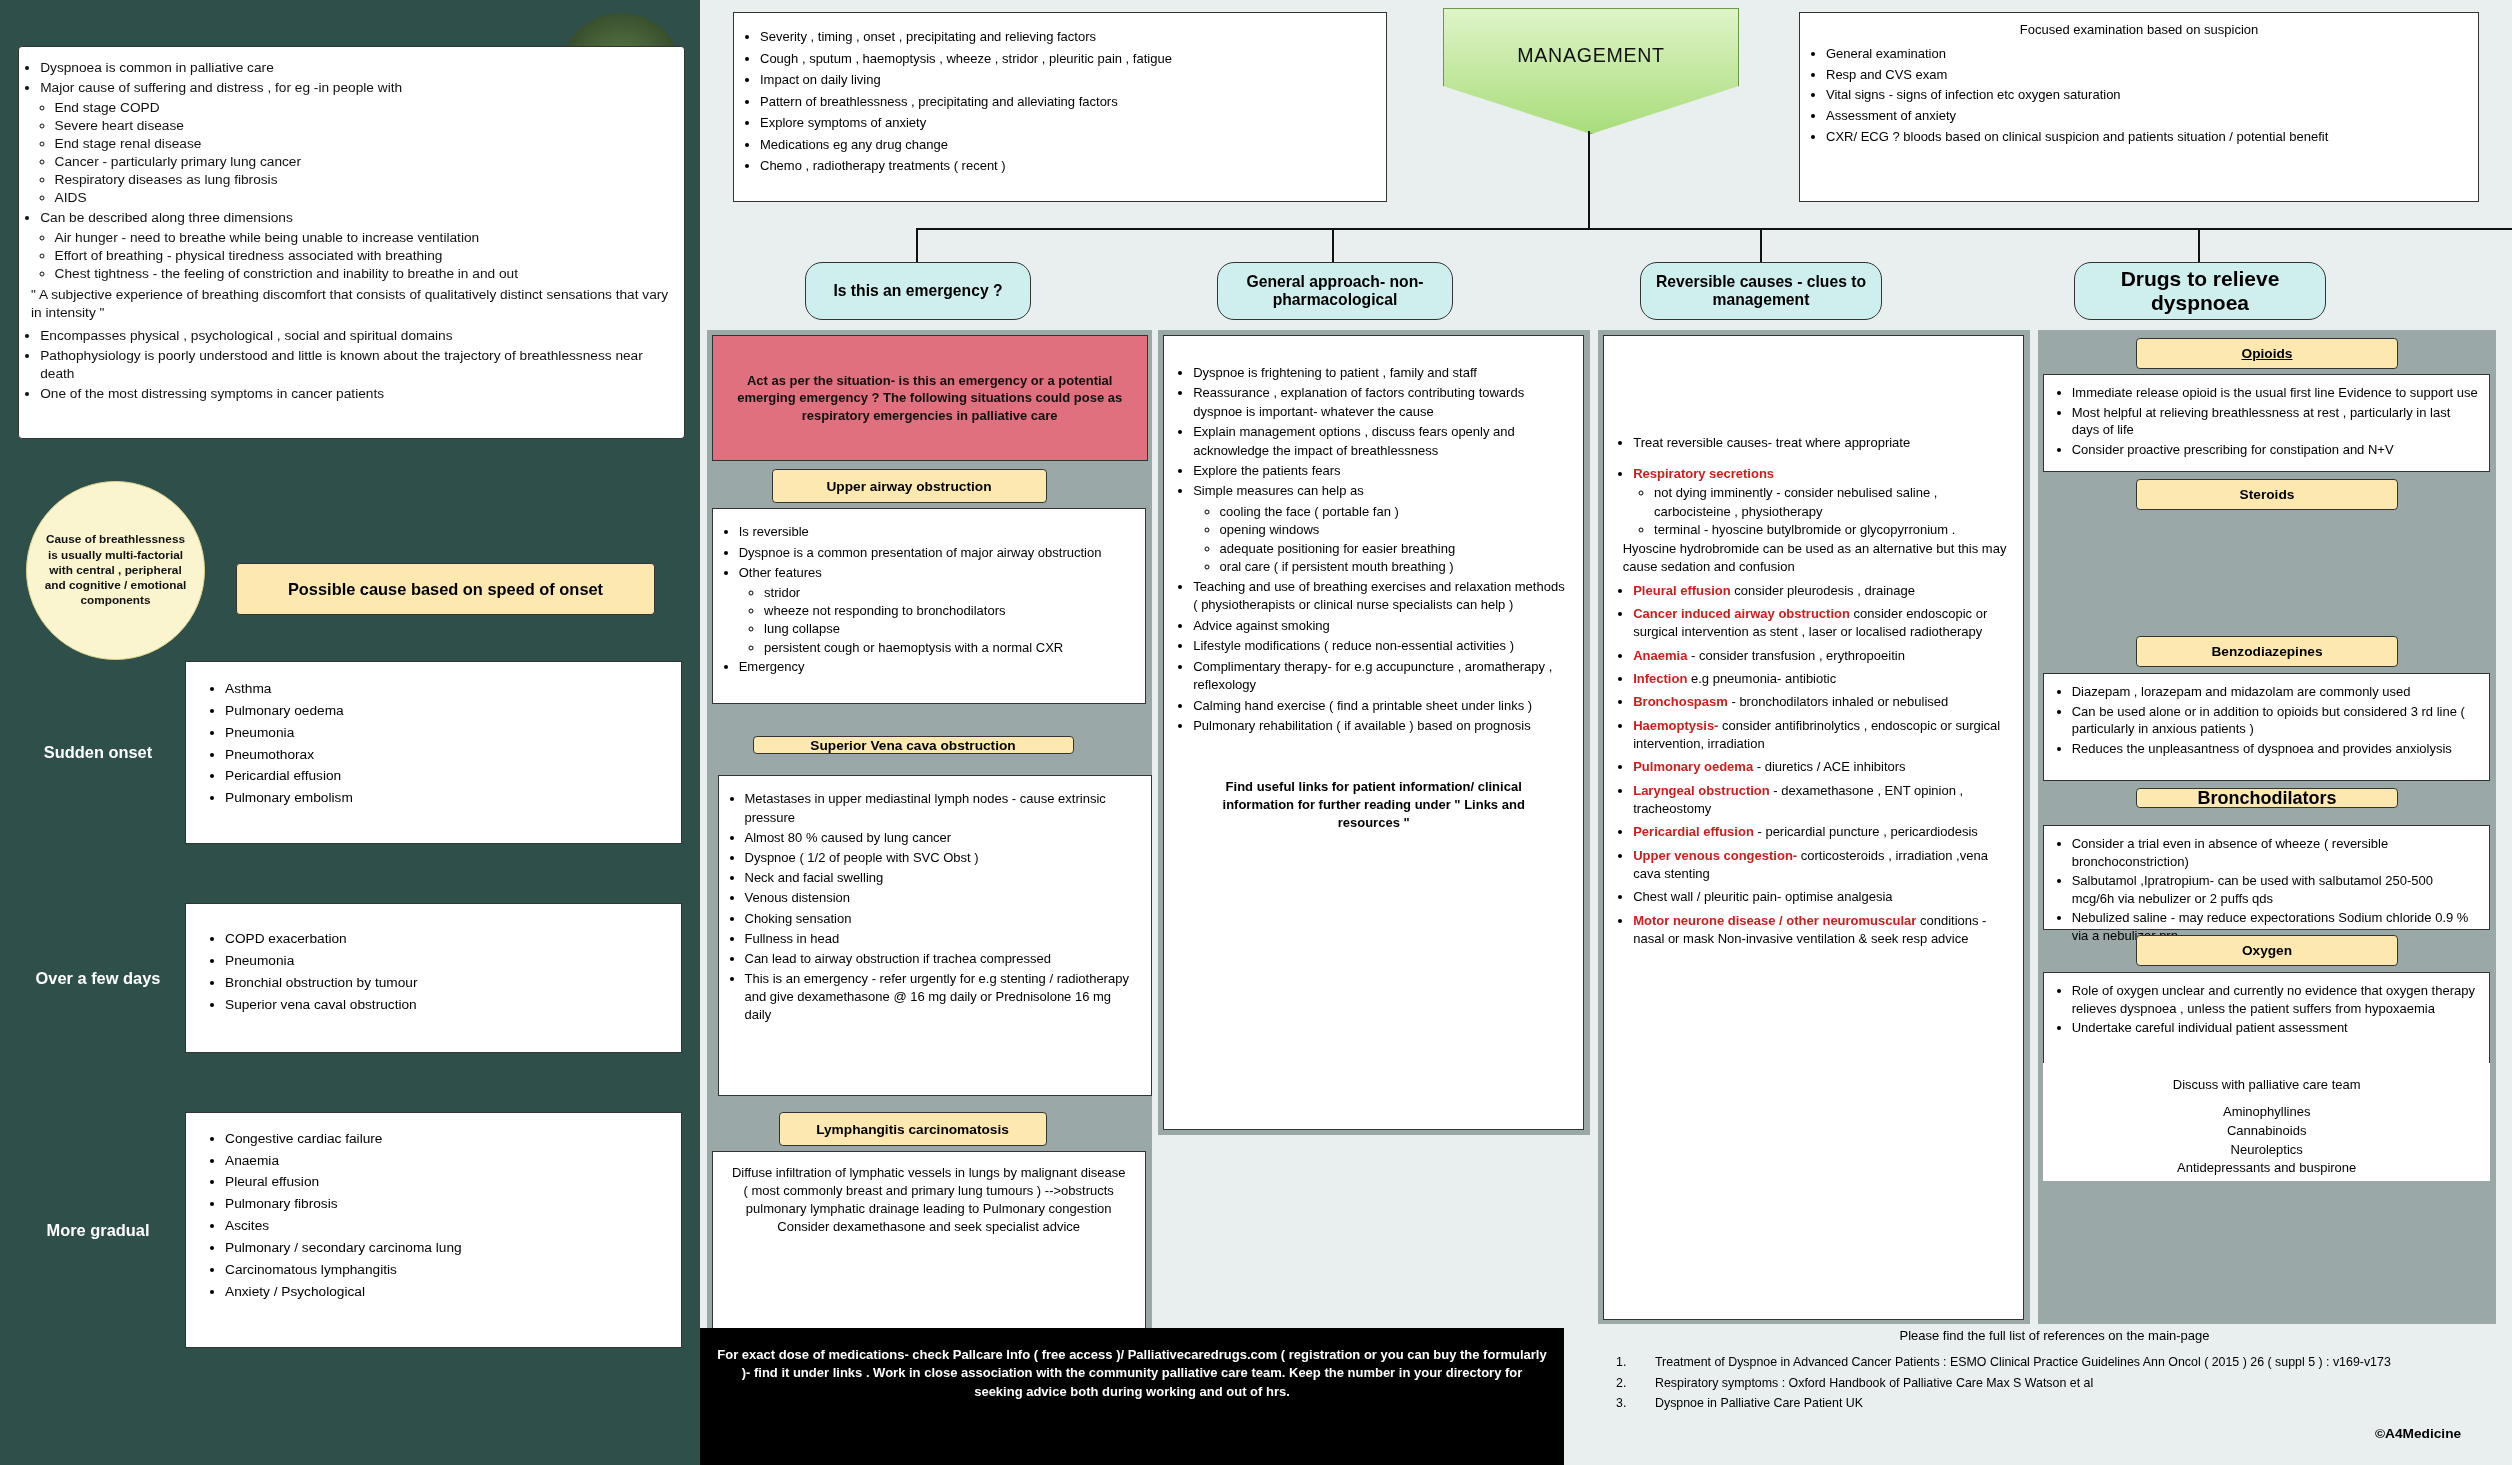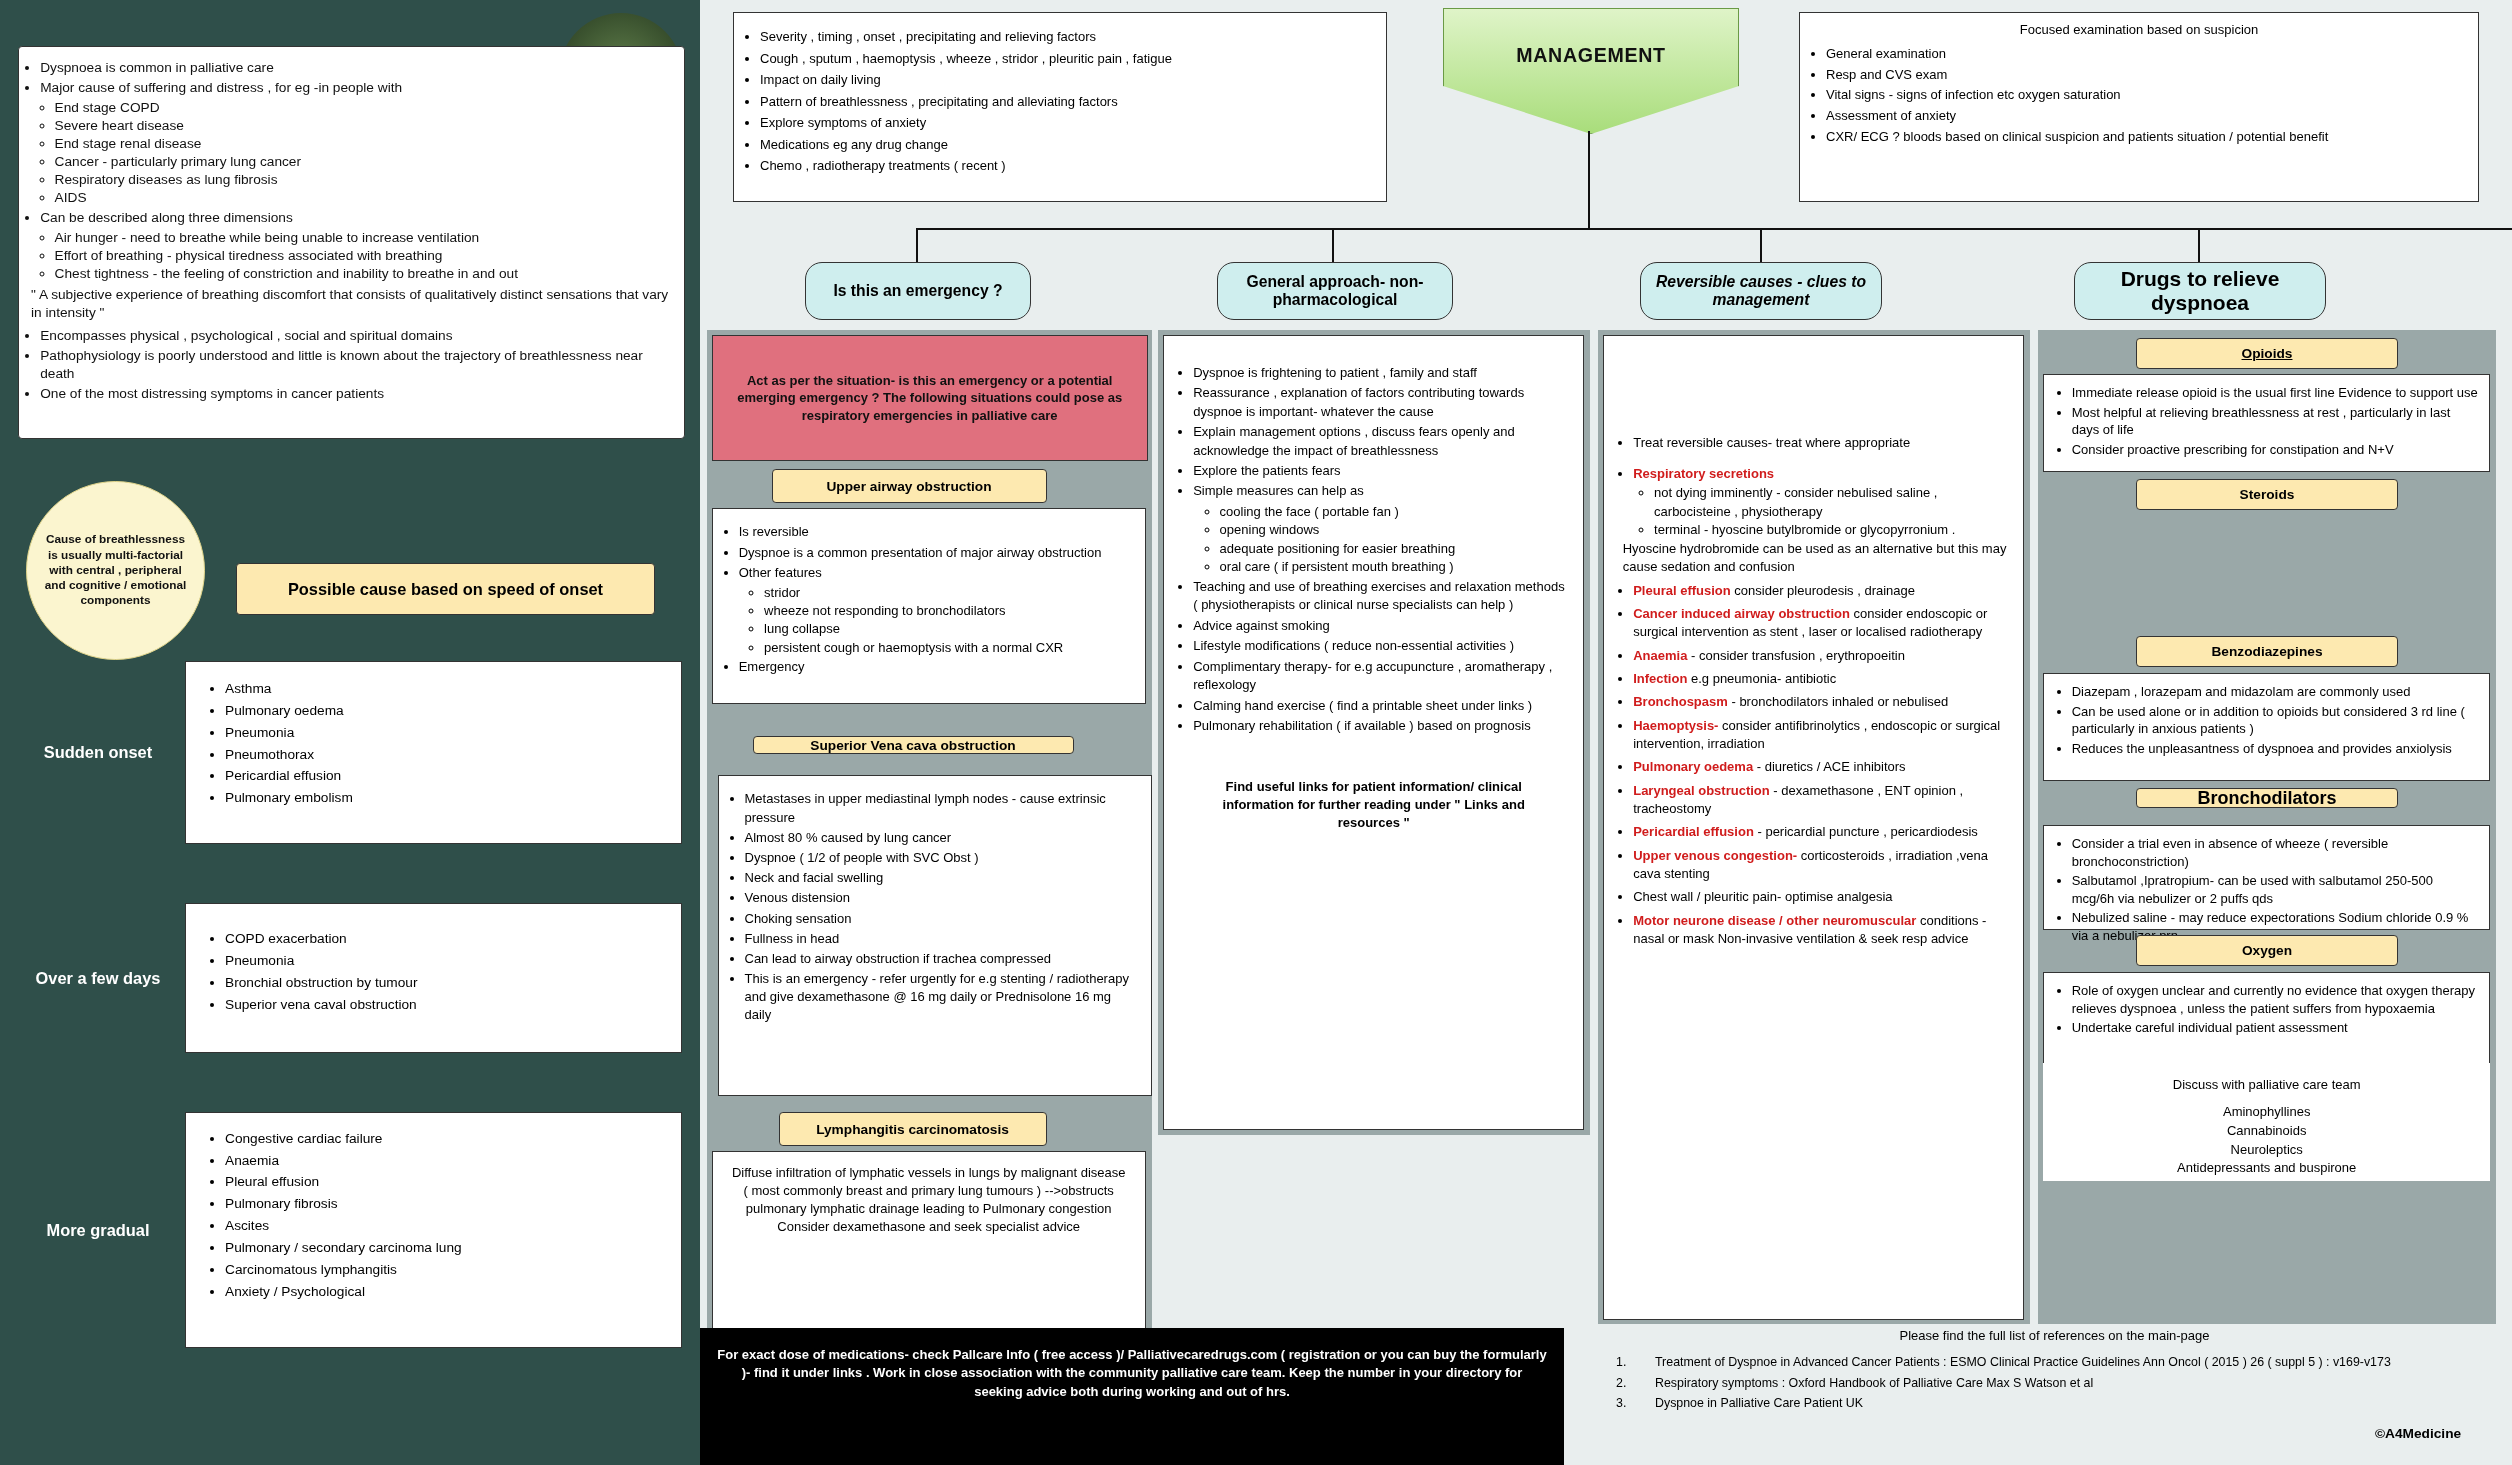--- a/index.html
+++ b/index.html
@@ -142,21 +142,21 @@
       <li>Medications eg any drug change</li>
       <li>Chemo , radiotherapy treatments ( recent )</li>
     </ul>
   </div>
 
   <div style="position:absolute;left:743px;top:7.9px;width:294px;height:124px;
               background:linear-gradient(180deg,#dff4c8 0%,#a9dd7b 100%);
               border:0.7px solid #6a9a45;
               clip-path:polygon(0 0,100% 0,100% 62%,50% 100%,0 62%);
               display:flex;align-items:flex-start;justify-content:center;">
-    <span style="font-size:19.6px;font-weight:bold;color:#111;margin-top:35px;letter-spacing:0.7px;">MANAGEMENT</span>
+    <span style="font-size:19.6px;font-weight:normal;color:#111;margin-top:35px;letter-spacing:0.7px;">MANAGEMENT</span>
   </div>
 
   <div class="wbox" style="left:1099px;top:11.8px;width:680px;height:190px;">
     <div style="text-align:center;font-size:13px;padding:9.2px 0 3.9px 0;">Focused examination based on suspicion</div>
     <ul style="padding:3.9px 0 0 26px;font-size:13px;line-height:1.45;">
       <li>General examination</li>
       <li>Resp and CVS exam</li>
       <li style="white-space:pre-line;">Vital signs - signs of infection etc  oxygen saturation</li>
       <li>Assessment of anxiety</li>
       <li>CXR/ ECG ? bloods based on clinical suspicion and patients situation / potential benefit</li>
@@ -169,21 +169,21 @@
   <div class="cx" style="left:632px;top:228px;width:2px;height:37px;"></div>
   <div class="cx" style="left:1060px;top:228px;width:2px;height:37px;"></div>
   <div class="cx" style="left:1498px;top:228px;width:2px;height:37px;"></div>
 
   <div class="hdr-pill" style="left:105px;top:262px;width:226px;height:58px;font-size:15.7px;">
     <span>Is this an emergency ?</span>
   </div>
   <div class="hdr-pill" style="left:517px;top:262px;width:236px;height:58px;font-size:15.7px;padding:0 7.9px;">
     <span>General approach- non-pharmacological</span>
   </div>
-  <div class="hdr-pill" style="left:940px;top:262px;width:242px;height:58px;font-size:15.7px;padding:0 7.9px;font-style:italic;">
+  <div class="hdr-pill" style="left:940px;top:262px;width:242px;height:58px;font-size:15.7px;padding:0 7.9px;">
     <span>Reversible causes - clues to management</span>
   </div>
   <div class="hdr-pill" style="left:1374px;top:262px;width:252px;height:58px;font-size:21px;padding:0 7.9px;">
     <span>Drugs to relieve dyspnoea</span>
   </div>
 
   <div style="position:absolute;left:6.5px;top:330px;width:445px;height:1008px;background:#9aa8a8;">
     <div style="position:absolute;left:5.2px;top:5.2px;width:434px;height:124px;background:#e0707e;border:0.7px solid #333;
                 display:flex;align-items:center;justify-content:center;text-align:center;">
       <span style="font-size:13px;font-weight:bold;line-height:1.35;padding:0 11.8px;color:#111;">Act as per the situation- is this an emergency or a potential emerging  emergency ? The following situations could  pose as respiratory emergencies in palliative care</span>

